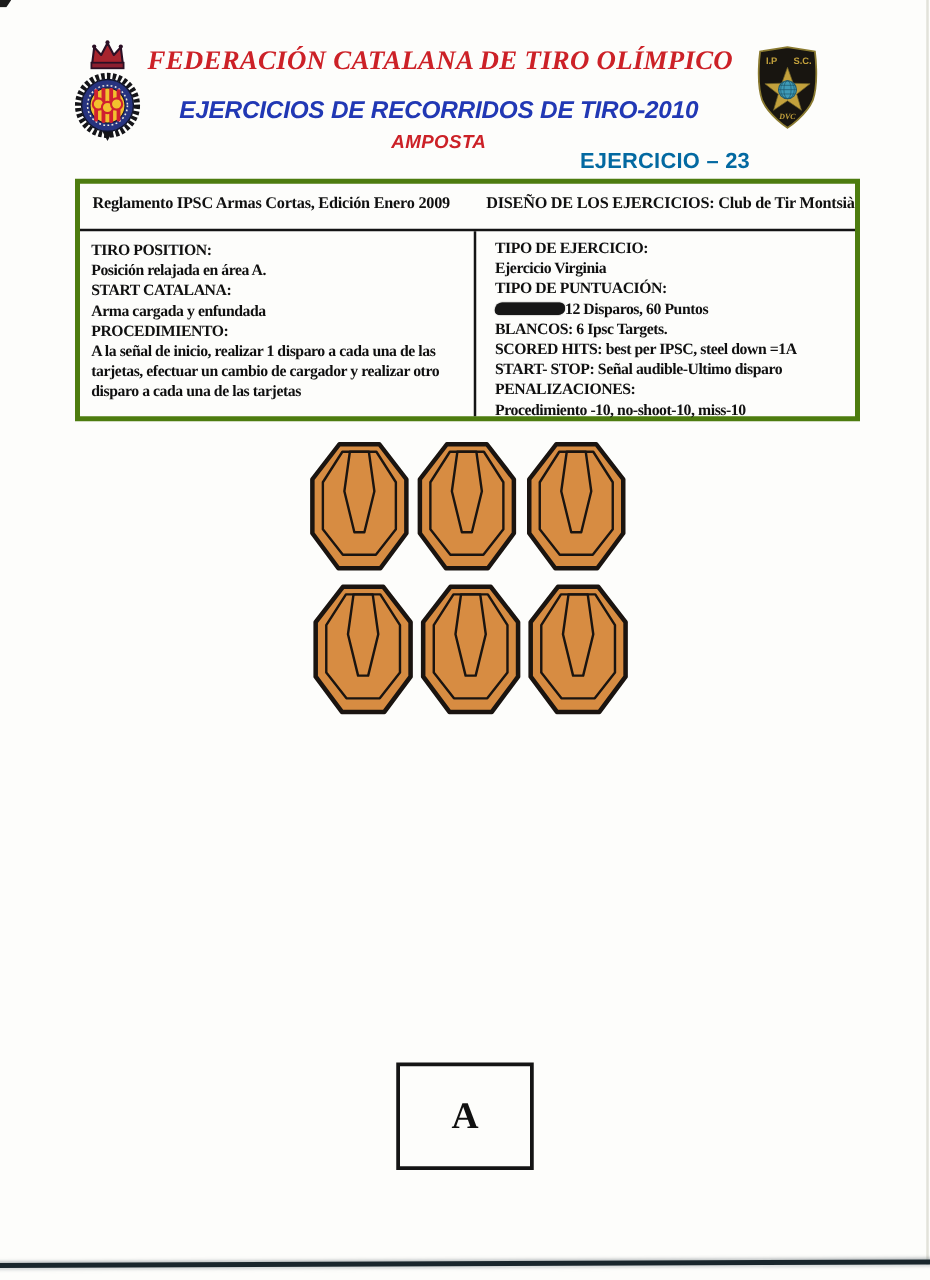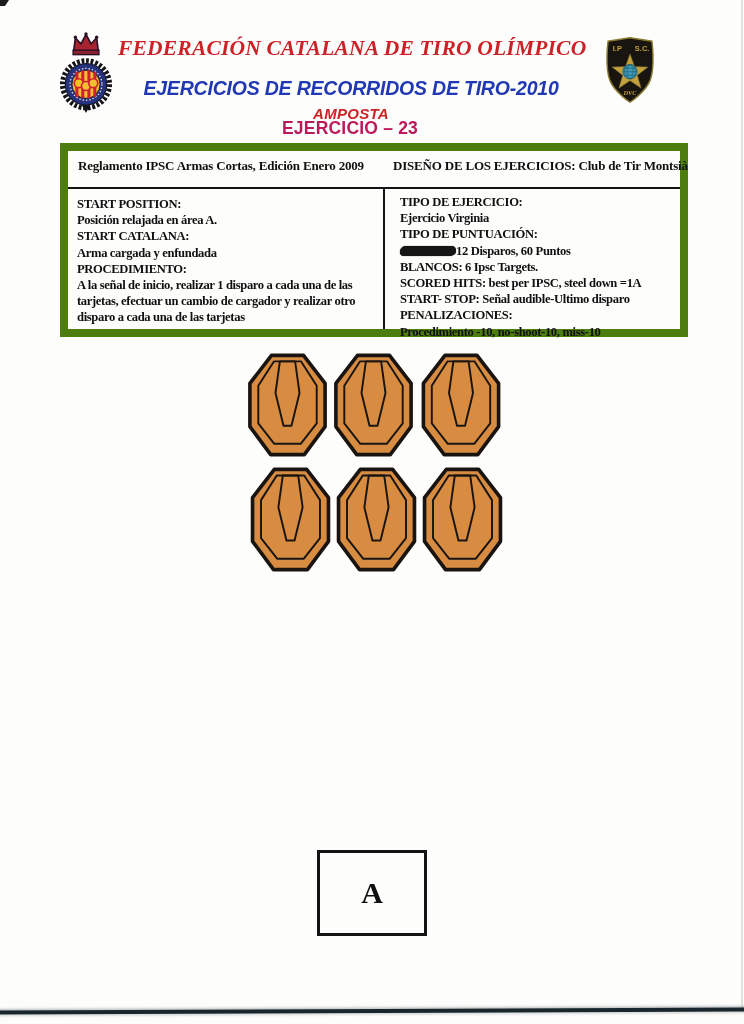--- a/index.html
+++ b/index.html
@@ -20,29 +20,29 @@
   .t-program{
     font-family:"Liberation Sans",sans-serif;font-weight:bold;
     font-size:19.5px;color:var(--title-blue,#2138b4);letter-spacing:-.2px;
     margin-top:16px;white-space:nowrap;
   }
   .t-location{
     font-family:"Liberation Sans",sans-serif;font-weight:bold;
     font-size:15px;color:var(--title-red,#cc2127);margin-top:5px;letter-spacing:.3px;
   }
   .t-exercise{
-    left:100px;top:118px;width:500px;text-align:center;
+    left:100px;top:118px;width:500px;text-align:right;
     font-family:"Liberation Sans",sans-serif;font-weight:bold;
-    font-size:17.5px;color:#be185d;letter-spacing:.2px;
+    font-size:17.5px;color:#0369a1;letter-spacing:.2px;
   }
 
   
   .info-table{
     left:60px;top:143px;width:628px;height:194px;
-    border:8px solid #4d7c0f;box-sizing:border-box;background:transparent;
+    border:4px solid #4d7c0f;box-sizing:border-box;background:transparent;
   }
   .rules-row{
     position:absolute;left:0;top:0;width:100%;height:38px;
     border-bottom:2px solid #141414;box-sizing:border-box;
   }
   .rules-row .cell-text{
     position:absolute;top:7px;
     font-size:13px;font-weight:bold;color:#101010;white-space:nowrap;
     letter-spacing:-.2px;
   }
@@ -163,21 +163,21 @@
 </div>
 <div class="abs t-exercise">EJERCICIO – 23</div>
 
 <div class="abs info-table">
   <div class="rules-row">
     <span class="cell-text rules-left">Reglamento IPSC Armas Cortas, Edición Enero 2009</span>
     <span class="cell-text rules-right">DISEÑO DE LOS EJERCICIOS: Club de Tir Montsià</span>
   </div>
   <div class="detail-row">
     <div class="detail-col col-left">
-      <div class="tline">START POSITION:</div>
+      <div class="tline">TIRO POSITION:</div>
       <div class="tline">Posición relajada en área A.</div>
       <div class="tline">START CATALANA:</div>
       <div class="tline">Arma cargada y enfundada</div>
       <div class="tline">PROCEDIMIENTO:</div>
       <div class="tline">A la señal de inicio, realizar 1 disparo a cada una de las</div>
       <div class="tline">tarjetas, efectuar un cambio de cargador y realizar otro</div>
       <div class="tline">disparo a cada una de las tarjetas</div>
     </div>
     <div class="detail-col col-right">
       <div class="tline">TIPO DE EJERCICIO:</div>

